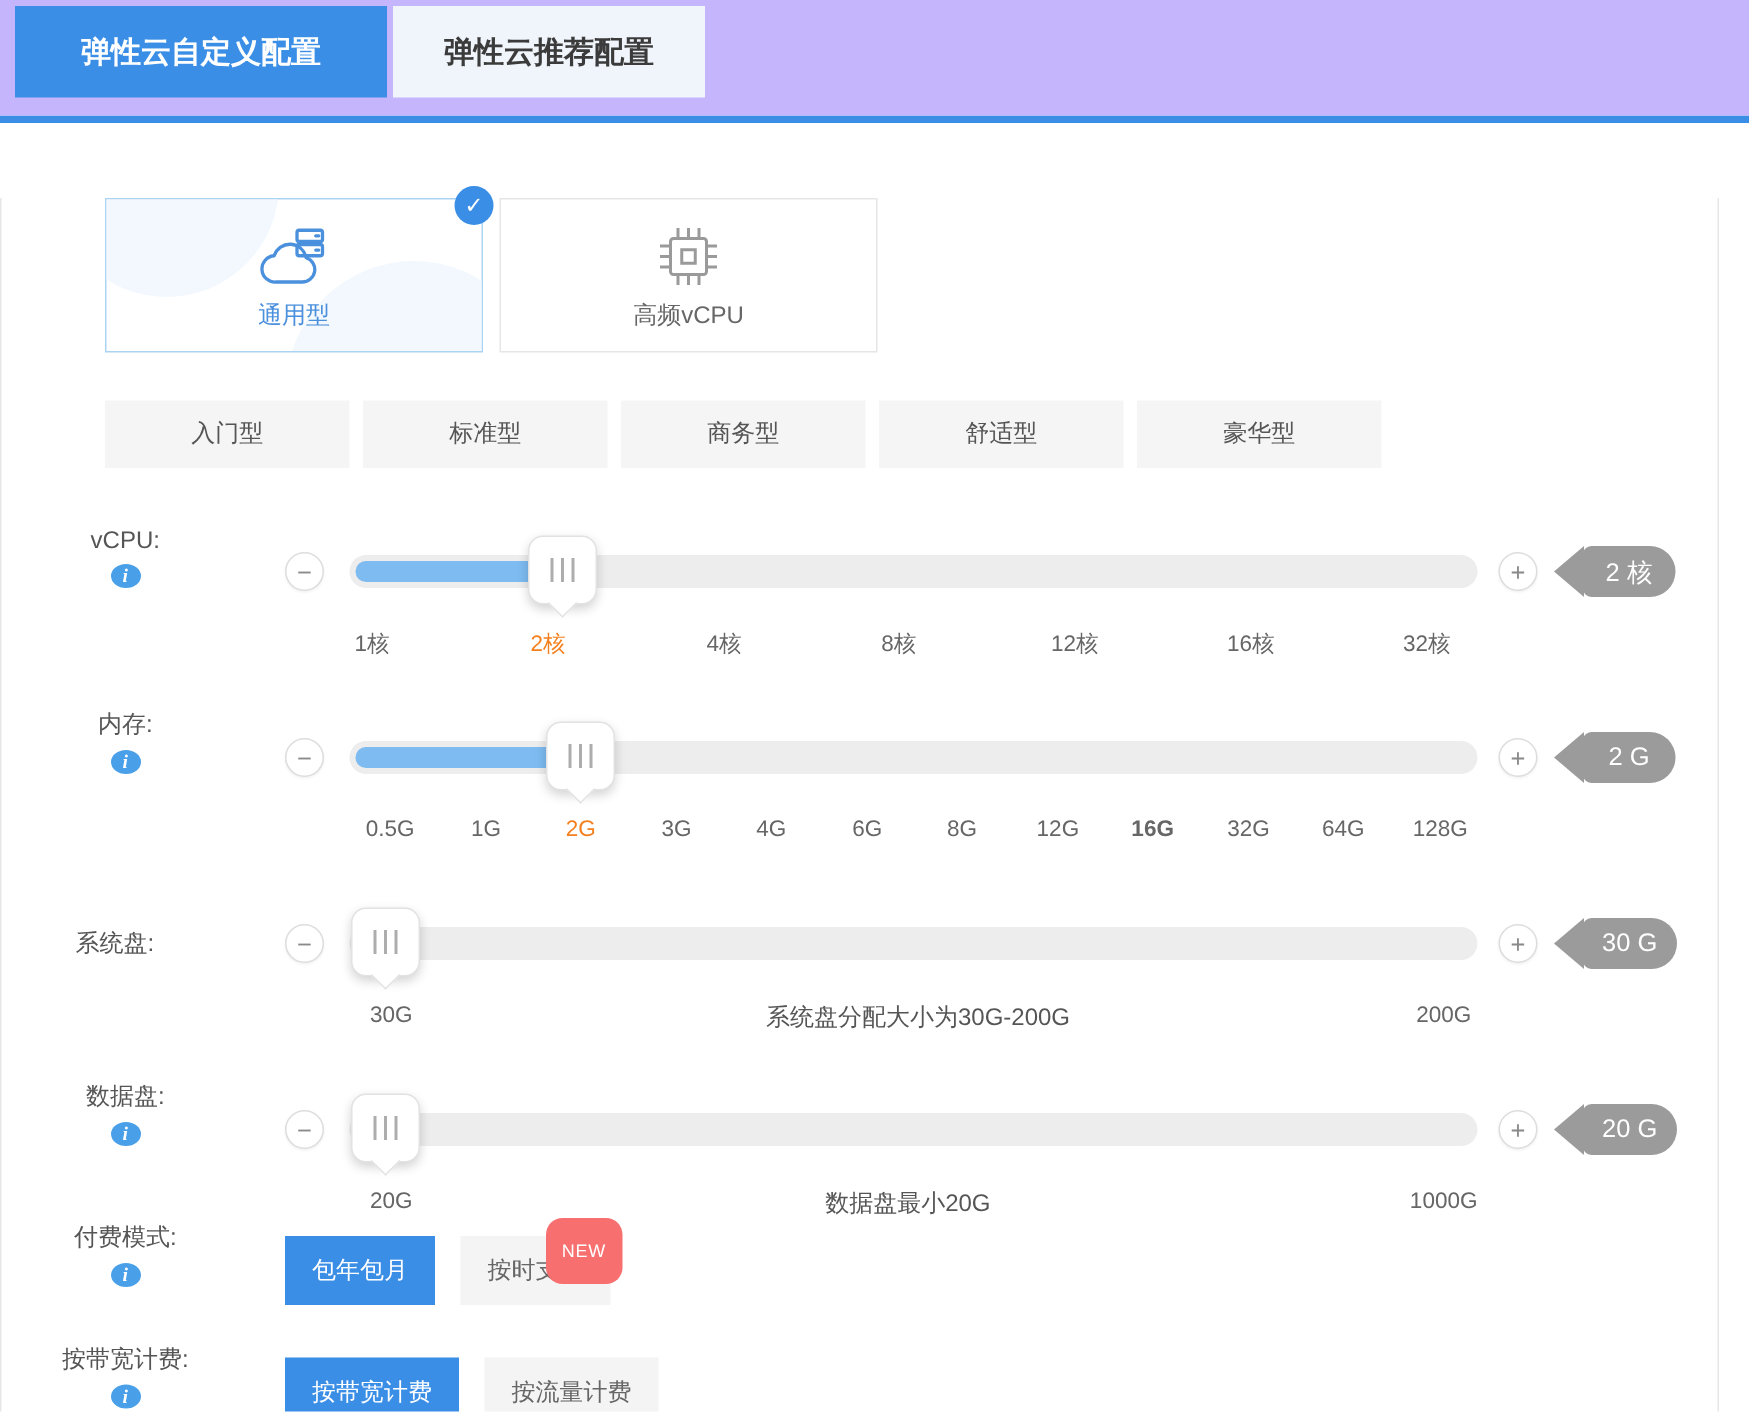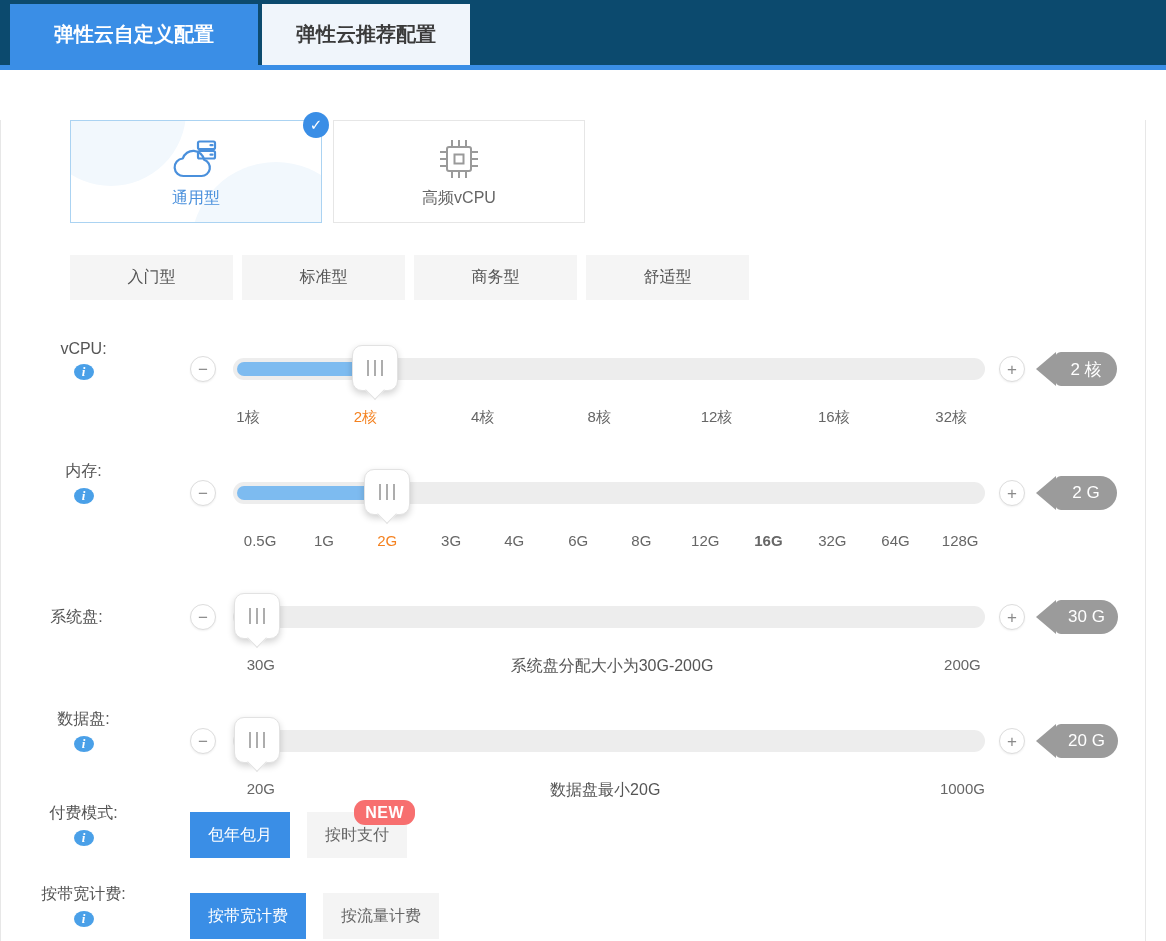--- a/index.html
+++ b/index.html
@@ -1,20 +1,20 @@
 <!DOCTYPE html>
 <html><head>
 <meta charset="utf-8">
 <style>
   * { margin:0; padding:0; box-sizing:border-box; }
   html,body { width:1166px; height:941px; background:#fff; overflow:hidden;
     font-family:"Liberation Sans","DejaVu Sans",sans-serif; }
 
   
-  .tabbar { position:relative; height:65px; background:#0c4a6e; }
+  .tabbar { position:relative; height:77px; background:#c4b5fd; }
   .tab { position:absolute; top:4px; height:61px; display:flex; align-items:center;
          justify-content:center; font-size:20px; font-weight:600; cursor:pointer; }
   .tab.active { left:10px; width:248px; background:#3a8ee6; color:#fff; }
   .tab.plain  { left:262px; width:208px; color:#3b3b3b; background:#f0f5fb; }
   .accent-bar { height:5px; background:#3a8ee6; }
 
   
   .content { width:1146px; height:871px; border-left:1px solid #e7e7e7;
              border-right:1px solid #e7e7e7; background:#fff; position:relative; }
 
@@ -84,21 +84,21 @@
 
   
   .opt-row { display:flex; align-items:center; }
   .opt-row.pay { margin-top:12px; }
   .opt-row.net { margin-top:35px; }
   .opt-items { display:flex; gap:17px; margin-left:24px; }
   .opt-btn { position:relative; height:46px; padding:0 18px; border:none; font-size:16px;
           font-family:inherit; cursor:pointer; background:#f4f4f4; color:#666; }
   .opt-btn.selected { background:#3a8ee6; color:#fff; }
   .new-badge { position:absolute; top:-12px; right:-8px; background:#f76f6f; color:#fff;
-          font-size:16px; font-weight:bold; letter-spacing:.5px; padding:3px 11px;
+          font-size:12px; font-weight:normal; letter-spacing:.5px; padding:15px 11px;
           border-radius:11px; line-height:1.2; }
 </style>
 </head>
 <body>
 
 <div class="tabbar">
   <div class="tab active">弹性云自定义配置</div>
   <div class="tab plain">弹性云推荐配置</div>
 </div>
 <div class="accent-bar"></div>
@@ -131,20 +131,21 @@
       </div>
       <div class="card-label">高频vCPU</div>
     </div>
   </div>
 
   <div class="presets" id="presets">
       <button class="preset-btn">入门型</button>
       <button class="preset-btn">标准型</button>
       <button class="preset-btn">商务型</button>
       <button class="preset-btn">舒适型</button>
+      <button class="preset-btn">豪华型</button>
     </div>
 
   <div id="sliders">
       <div class="slider-block first">
     <div class="s-label">
       <span class="s-text">vCPU:</span>
       <span class="info-icon">i</span>
     </div>
     <button class="step-btn minus">−</button>
     <div class="track-wrap">

